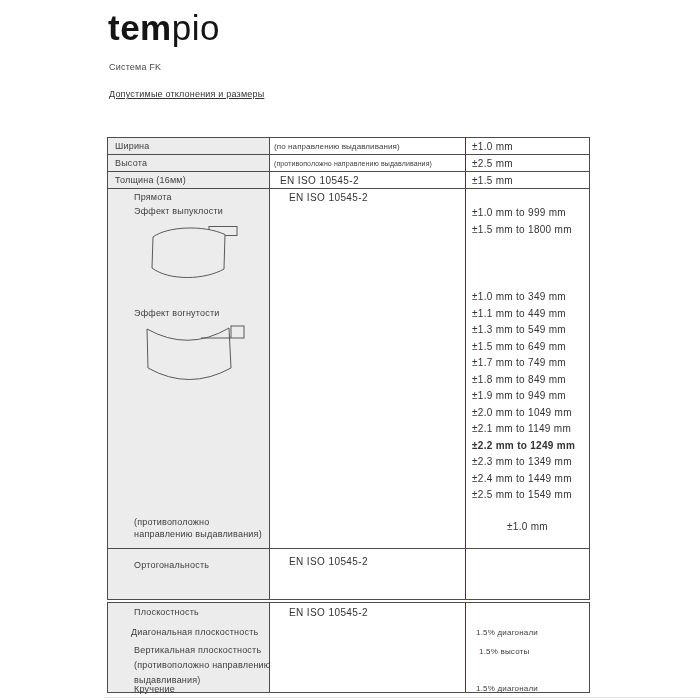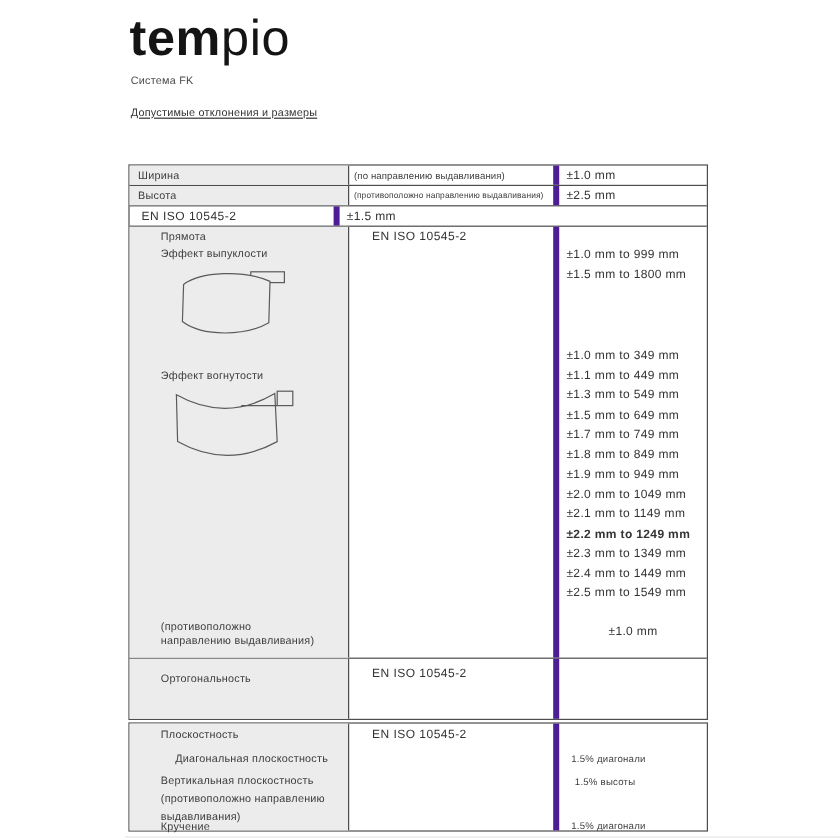--- a/index.html
+++ b/index.html
@@ -1,35 +1,35 @@
 <!DOCTYPE html>
 <html><head>
 <meta charset="utf-8">
 <style>
   * { margin:0; padding:0; box-sizing:border-box; }
   body { background:#ffffff; }
   .page {
     position:relative; width:700px; height:700px; background:#ffffff;
     font-family:"Liberation Sans", sans-serif; color:#3d3d3d; overflow:hidden;
   }
-  .logo { position:absolute; left:108px; top:8px; font-size:42px; color:#141414; letter-spacing:0.5px; }
+  .logo { position:absolute; left:108px; top:8px; font-size:35px; color:#141414; letter-spacing:0.5px; }
   .logo .lb { font-weight:700; }
   .logo .ll { font-weight:400; }
   .system { position:absolute; left:109px; top:62px; font-size:9px; color:#4a4a4a; letter-spacing:0.2px; }
   .doclink { position:absolute; left:109px; top:89px; font-size:9px; color:#333333;
              text-decoration:underline; letter-spacing:0.2px; cursor:pointer; }
 
   .tbl { position:absolute; left:107px; width:483px; border:1px solid #4d4d4d; background:#ffffff; }
   .tbl1 { top:137px; }
   .tbl2 { top:602px; }
   .row { display:flex; border-top:1px solid #4d4d4d; }
   .row:first-child { border-top:none; }
-  .c1 { width:183px; background:#ececec; border-right:1px solid #4d4d4d; position:relative;
+  .c1 { width:162px; background:#ececec; border-right:1px solid #4d4d4d; position:relative;
         font-size:9px; letter-spacing:0.2px; }
-  .c2 { width:175px; border-right:5px solid #4c1d95; position:relative; }
+  .c2 { width:196px; border-right:1px solid #4c1d95; position:relative; }
   .c3 { flex:1; position:relative; }
   .vc { display:flex; align-items:center; }
   .pad7 { padding-left:7px; }
   .paren { font-size:8px; color:#3d3d3d; padding-left:4px; letter-spacing:0.1px; }
   .paren.small { font-size:7px; }
   .std { font-size:10px; letter-spacing:0.4px; color:#333333; padding-left:10px; }
   .val { font-size:10px; letter-spacing:0.3px; color:#333333; padding-left:6px; }
   .h16 { height:16px; }
   .h17 { height:17px; }
   .r4 { height:360px; }
@@ -63,20 +63,21 @@
       <div class="c3 vc val">±1.0 mm</div>
     </div>
 
     <div class="row h17">
       <div class="c1 vc pad7">Высота</div>
       <div class="c2 vc paren small">(противоположно направлению выдавливания)</div>
       <div class="c3 vc val">±2.5 mm</div>
     </div>
 
     <div class="row h17">
+      <div class="c1 vc pad7">Толщина (16мм)</div>
       <div class="c2 vc std">EN ISO 10545-2</div>
       <div class="c3 vc val">±1.5 mm</div>
     </div>
 
     <div class="row r4">
       <div class="c1">
         <div class="abs lbl" style="left:7px; top:3px;">Прямота</div>
         <div class="abs lbl" style="left:7px; top:17px;">Эффект выпуклости</div>
 
         <svg class="diag" style="left:37px; top:33px;" width="100" height="62" viewBox="0 0 100 62">
@@ -127,21 +128,21 @@
         <div class="abs std" style="top:7px;">EN ISO 10545-2</div>
       </div>
       <div class="c3"></div>
     </div>
   </div>
 
   <div class="tbl tbl2">
     <div class="row r6">
       <div class="c1">
         <div class="abs lbl" style="left:7px; top:4px;">Плоскостность</div>
-        <div class="abs lbl" style="left:19px; top:24px;">Диагональная плоскостность</div>
+        <div class="abs lbl" style="left:4px; top:24px;">Диагональная плоскостность</div>
         <div class="abs lbl wrapped" style="left:7px; top:40px;">Вертикальная плоскостность (противоположно направлению выдавливания)</div>
         <div class="abs lbl" style="left:7px; top:81px;">Кручение</div>
       </div>
       <div class="c2">
         <div class="abs std" style="top:4px;">EN ISO 10545-2</div>
       </div>
       <div class="c3">
         <div class="smallval" style="left:10px; top:25px;">1.5% диагонали</div>
         <div class="smallval" style="left:13px; top:44px;">1.5% высоты</div>
         <div class="smallval" style="left:10px; top:81px;">1.5% диагонали</div>

